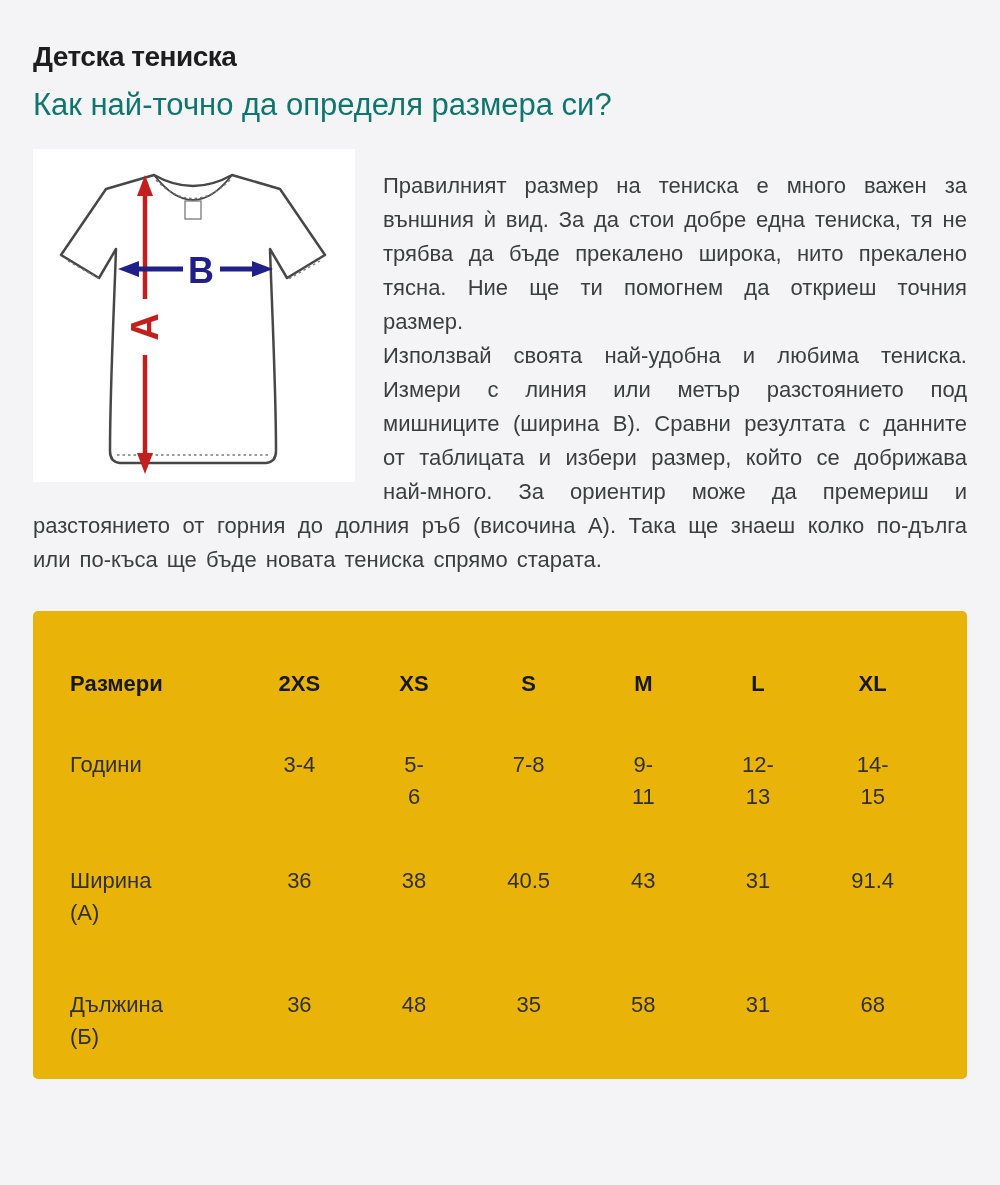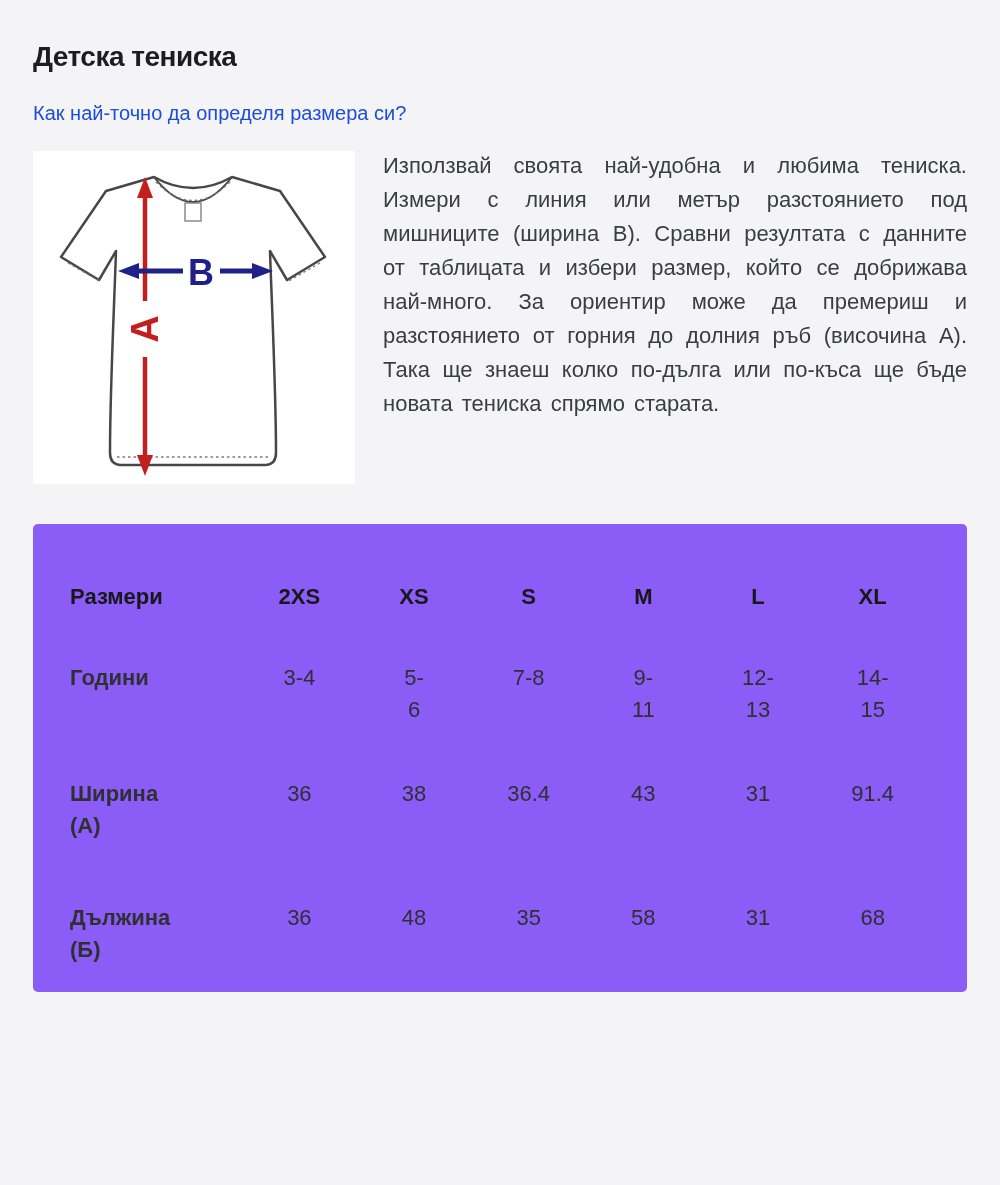--- a/index.html
+++ b/index.html
@@ -9,54 +9,54 @@
     font-family:"Liberation Sans", sans-serif;
     color:#3b3d40;
     overflow:hidden;
   }
   .page{padding:40px 33px 0;}
   .page-title{
     font-size:28px;line-height:1.2;font-weight:600;
     color:#1d1d1f;margin:0;letter-spacing:-0.5px;
   }
   .page-subtitle{
-    font-size:20px;line-height:1.2;font-weight:400;
-    color:#1d4ed8;margin-top:27px;
+    font-size:31px;line-height:1.2;font-weight:400;
+    color:#0f766e;margin-top:12px;
   }
   .content{margin-top:24px;}
   .diagram{
     float:left;width:322px;height:333px;
     background:#ffffff;margin:2px 28px 6px 0;
   }
   .diagram svg{display:block;width:322px;height:333px;}
   .body-text{
     font-size:22px;line-height:34px;
     text-align:justify;word-spacing:3px;
     color:#3b3d40;margin:0;
   }
   .p1{padding-top:22px;}
   .p2{}
   .clear{clear:both;}
   .table-panel{
     margin-top:34px;
-    background:#8b5cf6;
+    background:#eab308;
     border-radius:5px;
     padding:18px 37px 26px;
   }
   table.size-table{width:100%;border-collapse:collapse;table-layout:fixed;}
   .size-table th,.size-table td{
     font-size:22px;vertical-align:top;white-space:pre-line;
     color:#2f3033;padding:0;
   }
   .size-table thead th{
     font-weight:700;color:#17181a;text-align:center;padding-top:42px;
   }
   .size-table thead th.label-col{text-align:left;}
   .size-table tbody th{
-    font-weight:700;text-align:left;line-height:32px;
+    font-weight:400;text-align:left;line-height:32px;
   }
   .size-table tbody td{text-align:center;line-height:32px;}
   .size-table tbody tr.row-1 th,.size-table tbody tr.row-1 td{padding-top:52px;}
   .size-table tbody tr.row-2 th,.size-table tbody tr.row-2 td{padding-top:52px;}
   .size-table tbody tr.row-3 th,.size-table tbody tr.row-3 td{padding-top:60px;}
 </style>
 </head>
 <body>
 
 <main class="page">
@@ -98,20 +98,21 @@
         <g stroke="#1f2088" fill="#1f2088">
           <line x1="102" y1="120" x2="150" y2="120" stroke-width="5"></line>
           <polygon points="85,120 106,112 106,128" stroke="none"></polygon>
           <line x1="187" y1="120" x2="222" y2="120" stroke-width="5"></line>
           <polygon points="240,120 219,112 219,128" stroke="none"></polygon>
         </g>
         <text x="168" y="121" text-anchor="middle" dominant-baseline="central" font-family="Liberation Sans, sans-serif" font-size="36" font-weight="bold" fill="#1f2088">B</text>
       </svg>
     </div>
 
+    <p class="body-text p1">Правилният размер на тениска е много важен за външния ѝ вид. За да стои добре една тениска, тя не трябва да бъде прекалено широка, нито прекалено тясна. Ние ще ти помогнем да откриеш точния размер.</p>
     <p class="body-text p2">Използвай своята най-удобна и любима тениска. Измери с линия или метър разстоянието под мишниците (ширина В). Сравни резултата с данните от таблицата и избери размер, който се добрижава най-много. За ориентир може да премериш и разстоянието от горния до долния ръб (височина А). Така ще знаеш колко по-дълга или по-къса ще бъде новата тениска спрямо старата.</p>
     <div class="clear"></div>
   </section>
 
   <section class="table-panel">
     <table class="size-table">
       <colgroup>
         <col style="width:20%">
         <col style="width:13.33%">
           <col style="width:13.33%">
@@ -143,21 +144,21 @@
           <td>12-
 13</td>
           <td>14-
 15</td>
         </tr>
         <tr class="row-2">
           <th>Ширина
 (А)</th>
           <td>36</td>
           <td>38</td>
-          <td>36.4</td>
+          <td>40.5</td>
           <td>43</td>
           <td>31</td>
           <td>91.4</td>
         </tr>
         <tr class="row-3">
           <th>Дължина
 (Б)</th>
           <td>36</td>
           <td>48</td>
           <td>35</td>

